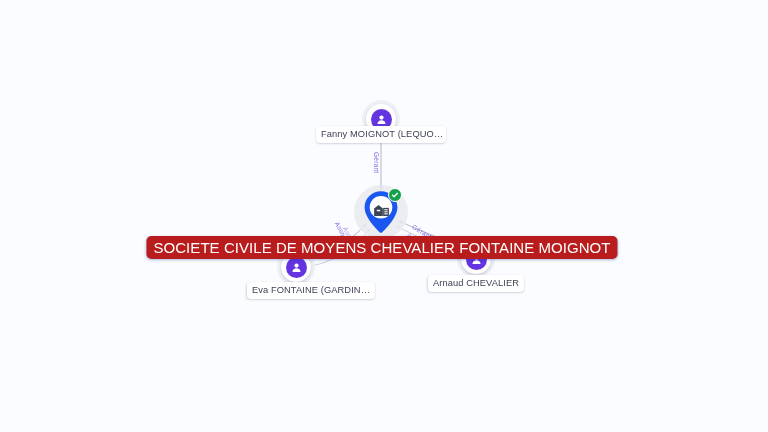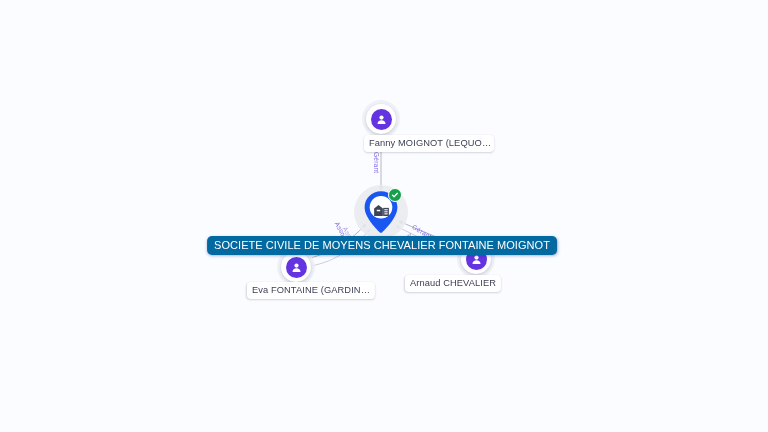--- a/index.html
+++ b/index.html
@@ -137,23 +137,23 @@
     padding: 4px 5px 4px 5px;
     border-radius: 4px;
     box-shadow: 0 1px 2px rgba(40,48,80,.18), 0 0 0 .5px rgba(60,70,110,.05);
     white-space: nowrap;
     max-width: 120px;
     overflow: hidden;
     text-overflow: clip;
   }
 
   .node-label.selected {
-    background: #0369a1;
+    background: #b91c1c;
     color: #ffffff;
-    font-size: 11px;
+    font-size: 15px;
     padding: 4px 7px;
     border-radius: 5px;
     letter-spacing: .05px;
     box-shadow: 0 1px 3px rgba(20,50,150,.35);
     max-width: none;
     z-index: 40;
   }
 
   
   .edge-label {
@@ -204,21 +204,21 @@
     <div class="halo"></div>
     <div class="person-circle">
       <div class="person-inner">
         <svg width="13" height="13" viewBox="0 0 24 24" aria-hidden="true">
           <circle cx="12" cy="8.4" r="3.9" fill="#ffffff"></circle>
           <path d="M4.6 20.2c0-4.1 3.3-6.6 7.4-6.6s7.4 2.5 7.4 6.6z" fill="#ffffff"></path>
         </svg>
       </div>
     </div>
   </div>
-  <div class="node-label" style="left:381px; top:135px;margin-left:48px;">Fanny MOIGNOT (LEQUO…</div>
+  <div class="node-label" style="left:381px; top:126px;">Fanny MOIGNOT (LEQUO…</div>
 
   <div class="node company-node" style="left:381px; top:212px; z-index:30;">
     <div class="halo"></div>
     <div class="pin-wrap">
       <svg class="pin-shape" viewBox="0 0 40 46" xmlns="http://www.w3.org/2000/svg">
         <path d="M20 2.2c-9.1 0-16.4 7.2-16.4 16.1 0 10.9 13.6 23.6 15.3 25.1.6.6 1.6.6 2.2 0 1.7-1.5 15.3-14.2 15.3-25.1C36.4 9.4 29.1 2.2 20 2.2z" fill="#1a56f0"></path>
         <circle cx="20" cy="18.2" r="11.3" fill="#ffffff"></circle>
       </svg>
       <div class="pin-glyph">
         <svg width="17" height="15" viewBox="0 0 24 22" xmlns="http://www.w3.org/2000/svg">
@@ -256,15 +256,15 @@
     <div class="halo"></div>
     <div class="person-circle">
       <div class="person-inner">
         <svg width="13" height="13" viewBox="0 0 24 24" aria-hidden="true">
           <circle cx="12" cy="8.4" r="3.9" fill="#ffffff"></circle>
           <path d="M4.6 20.2c0-4.1 3.3-6.6 7.4-6.6s7.4 2.5 7.4 6.6z" fill="#ffffff"></path>
         </svg>
       </div>
     </div>
   </div>
-  <div class="node-label" style="left:453px; top:275px;">Arnaud CHEVALIER</div>
+  <div class="node-label" style="left:476px; top:275px;">Arnaud CHEVALIER</div>
 
 </div>
 
 </body></html>

